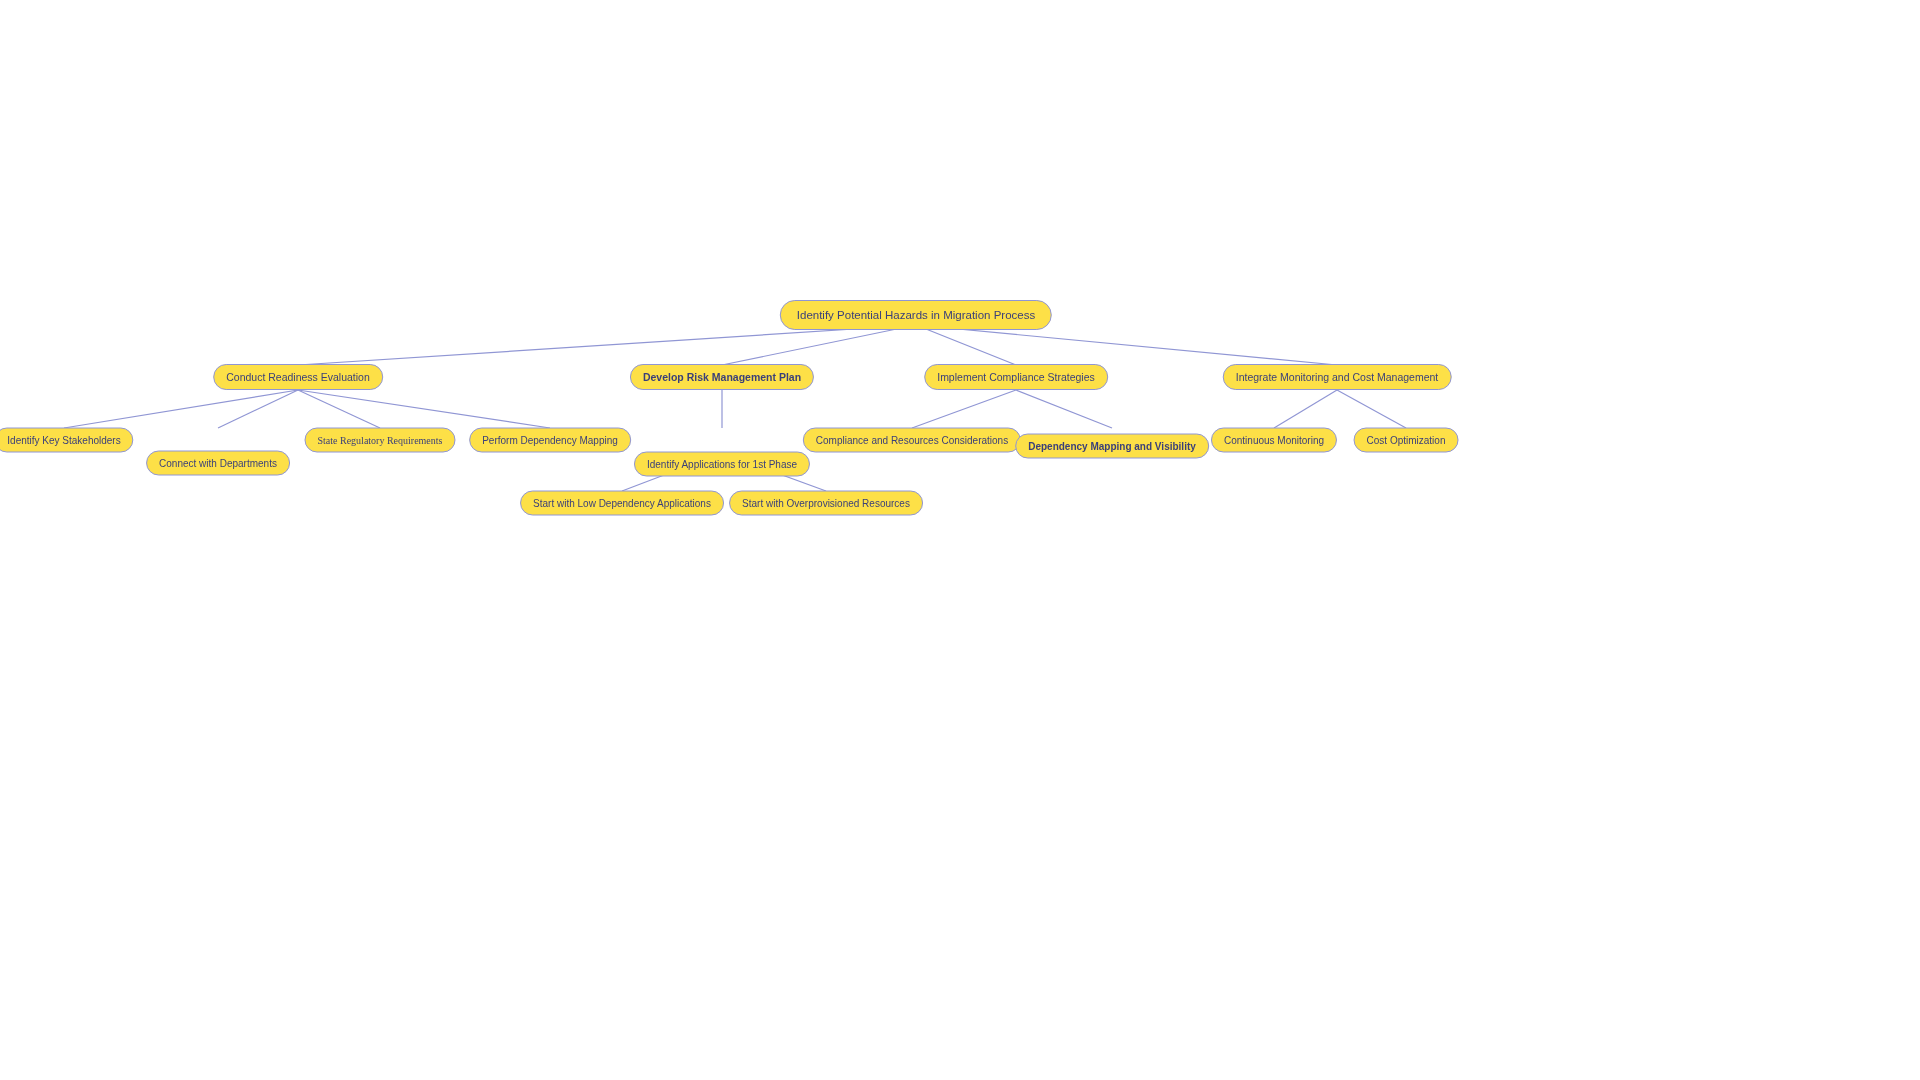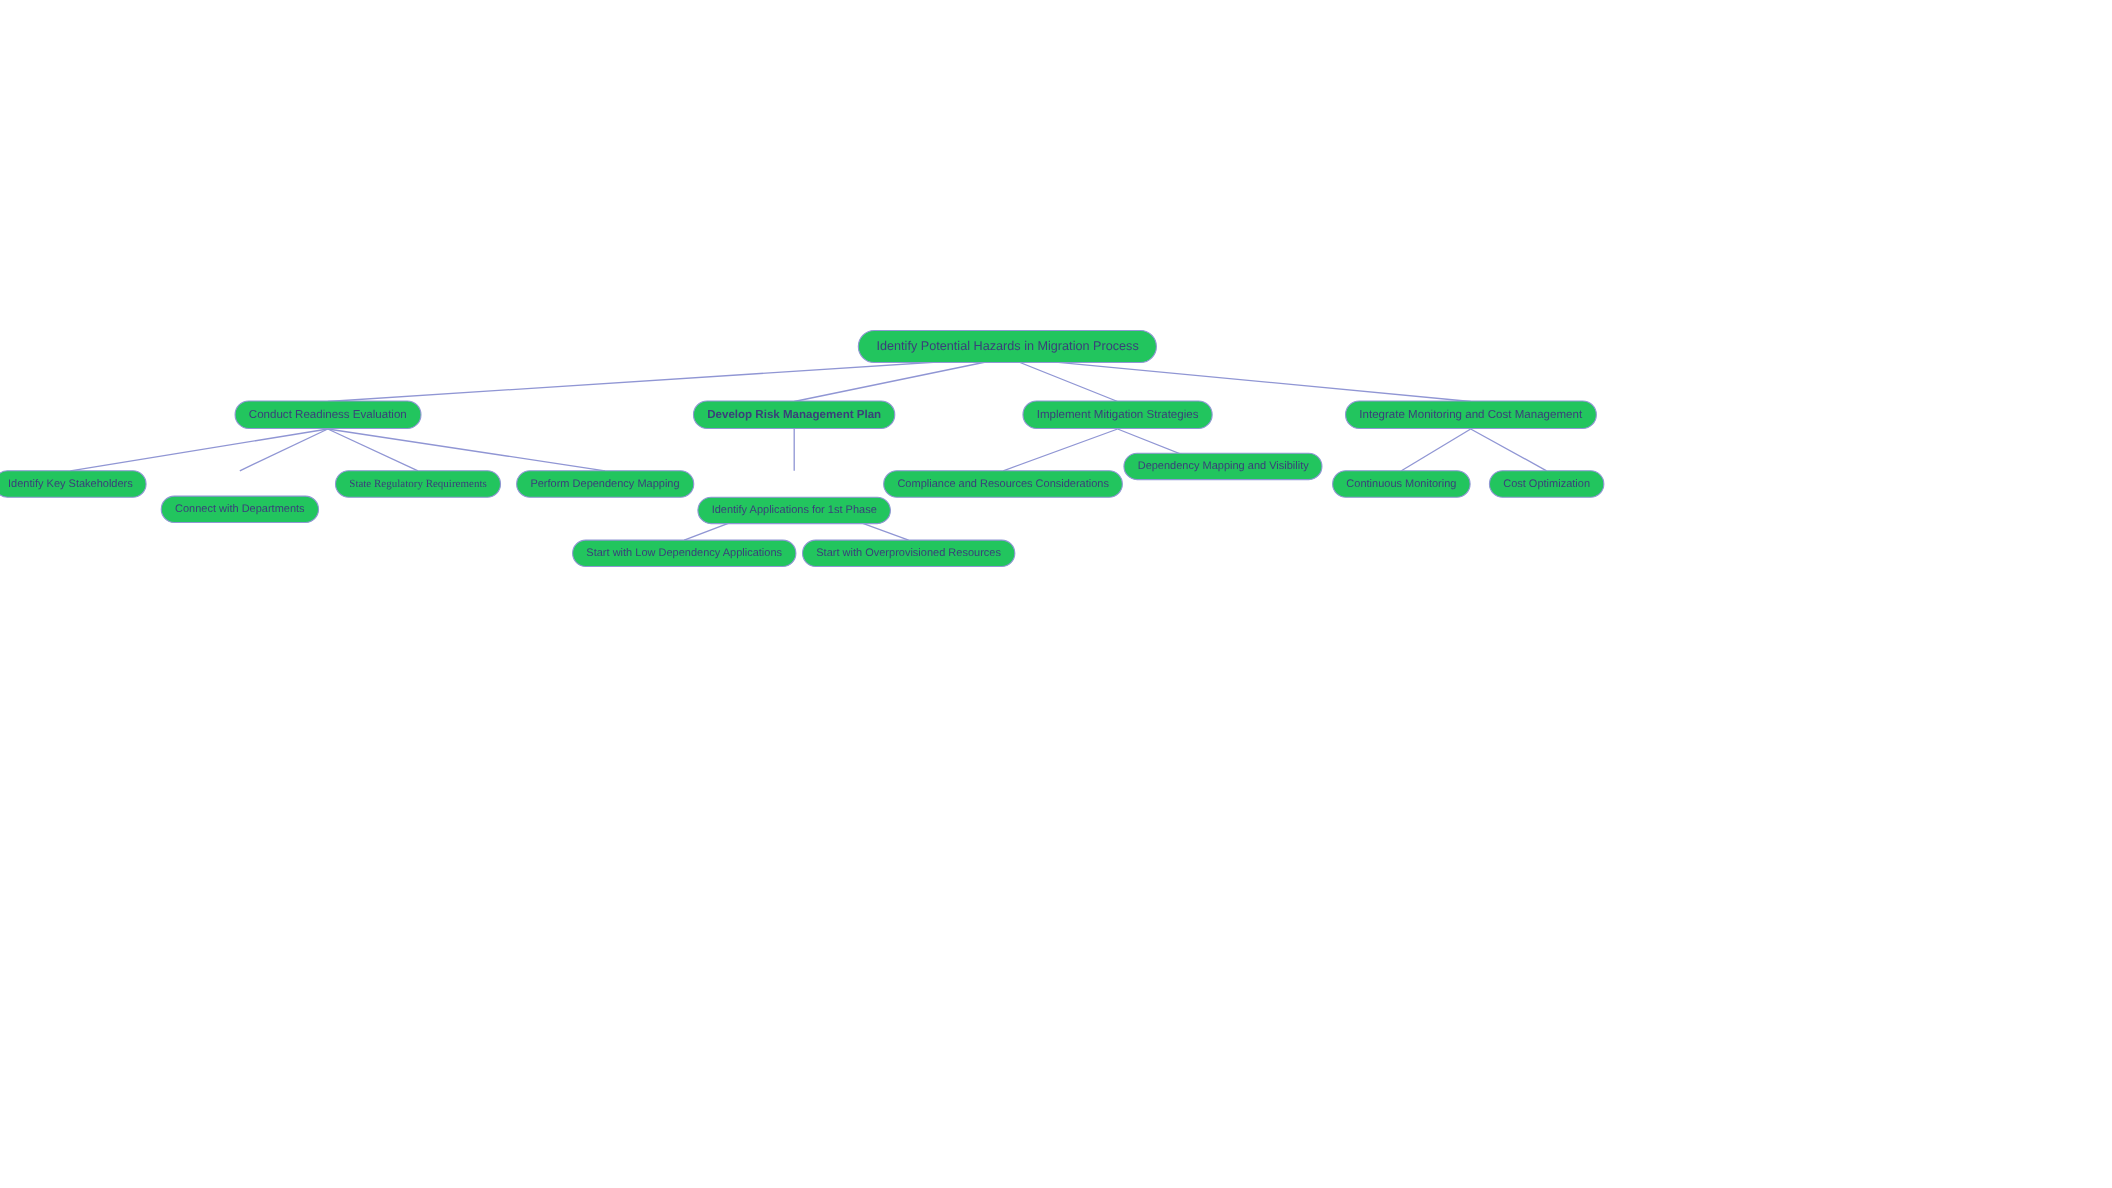--- a/index.html
+++ b/index.html
@@ -19,21 +19,21 @@
     svg#connector-layer {
       position: absolute;
       top: 0;
       left: 0;
       width: 1920px;
       height: 1080px;
       pointer-events: none;
     }
     .node {
       position: absolute;
-      background: #22c55e;
+      background: #fde047;
       border: 1.5px solid #9096d4;
       border-radius: 20px;
       display: flex;
       align-items: center;
       justify-content: center;
       text-align: center;
       font-size: 11px;
       color: #3a3f7a;
       font-weight: 400;
       padding: 6px 12px;
@@ -94,21 +94,21 @@
 
   <div class="node level1" style="left: 298px; top: 377px; align-items: center;">
     <span>Conduct Readiness Evaluation</span>
   </div>
 
   <div class="node level1" style="left: 722px; top: 377px; font-weight: bold;">
     <span>Develop Risk Management Plan</span>
   </div>
 
   <div class="node level1" style="left: 1016px; top: 377px;">
-    <span>Implement Mitigation Strategies</span>
+    <span>Implement Compliance Strategies</span>
   </div>
 
   <div class="node level1" style="left: 1337px; top: 377px;">
     <span>Integrate Monitoring and Cost Management</span>
   </div>
 
   <div class="node level2" style="left: 64px; top: 440px;">
     <span>Identify Key Stakeholders</span>
   </div>
 
@@ -125,21 +125,21 @@
   </div>
 
   <div class="node level2" style="left: 722px; top: 464px; align-items: flex-end;">
     <span>Identify Applications for 1st Phase</span>
   </div>
 
   <div class="node level2" style="left: 912px; top: 440px;">
     <span>Compliance and Resources Considerations</span>
   </div>
 
-  <div class="node level2" style="left: 1112px; top: 424px;">
+  <div class="node level2" style="left: 1112px; top: 446px; font-weight: bold;">
     <span>Dependency Mapping and Visibility</span>
   </div>
 
   <div class="node level2" style="left: 1274px; top: 440px; justify-content: center;">
     <span>Continuous Monitoring</span>
   </div>
 
   <div class="node level2" style="left: 1406px; top: 440px;">
     <span>Cost Optimization</span>
   </div>

